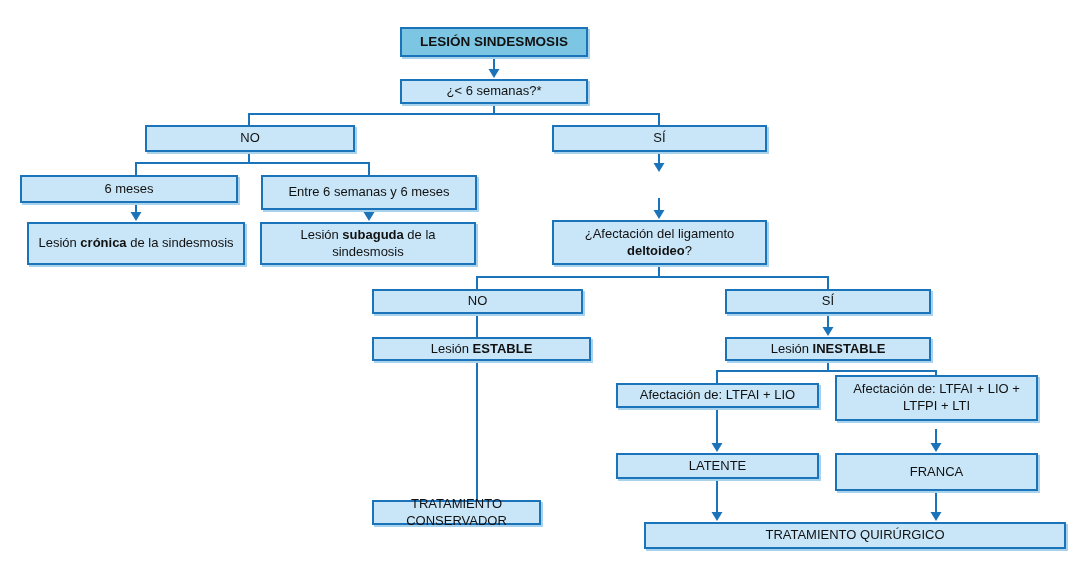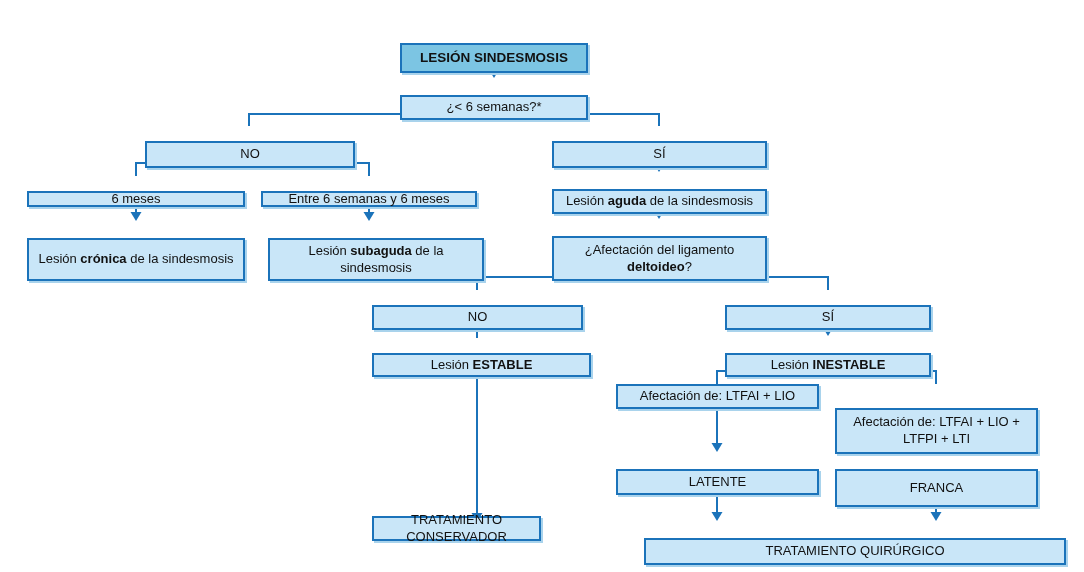--- a/index.html
+++ b/index.html
@@ -11,21 +11,21 @@
     font-family:"Liberation Sans", sans-serif; color:var(--text);
   }
   .connectors{position:absolute; left:0; top:0; width:1084px; height:572px;}
   .cline{fill:none; stroke:var(--line); stroke-width:2;}
   .ahead{fill:var(--line); stroke:none;}
   .node{
     position:absolute; box-sizing:border-box;
     border:2px solid var(--border); background:var(--fill);
     box-shadow:2px 2px 0 var(--shadow);
     display:flex; align-items:center; justify-content:center; text-align:center;
-    font-size:13px; line-height:1.28; padding:1px 6px;margin-top:16px;
+    font-size:13px; line-height:1.28; padding:1px 6px;
   }
   .node.b{font-weight:400;}
   .node.hd{background:var(--header); font-weight:700; font-size:13.5px;}
   .node .bold{font-weight:700;}
 </style>
 </head>
 <body>
 
 <div class="canvas">
 
@@ -64,55 +64,52 @@
     </svg>
 
   <div class="node hd" style="left:400px;top:27px;width:188px;height:30px">LESIÓN SINDESMOSIS</div>
 
   <div class="node b" style="left:400px;top:79px;width:188px;height:25px">¿&lt; 6 semanas?*</div>
 
   <div class="node b" style="left:145px;top:125px;width:210px;height:27px">NO</div>
 
   <div class="node b" style="left:552px;top:125px;width:215px;height:27px">SÍ</div>
 
-  <div class="node b" style="left:27px;top:175px;width:218px;height:16px">6 meses</div>
+  <div class="node b" style="left:20px;top:175px;width:218px;height:28px">6 meses</div>
 
-  <div class="node b" style="left:261px;top:175px;width:216px;height:16px">Entre 6 semanas y 6 meses</div>
+  <div class="node b" style="left:261px;top:175px;width:216px;height:35px">Entre 6 semanas y 6 meses</div>
 
-  <div class="node" style="left:552px;top:173px;width:215px;height:25px">
-      <span><span>Lesión </span><span class="bold">aguda</span><span> de la sindesmosis</span></span>
-    </div>
 
   <div class="node" style="left:27px;top:222px;width:218px;height:43px">
       <span><span>Lesión </span><span class="bold">crónica</span><span> de la sindesmosis</span></span>
     </div>
 
-  <div class="node" style="left:268px;top:222px;width:216px;height:43px">
+  <div class="node" style="left:260px;top:222px;width:216px;height:43px">
       <span><span>Lesión </span><span class="bold">subaguda</span><span> de la sindesmosis</span></span>
     </div>
 
   <div class="node" style="left:552px;top:220px;width:215px;height:45px">
       <span><span>¿Afectación del ligamento </span><span class="bold">deltoideo</span><span>?</span></span>
     </div>
 
   <div class="node b" style="left:372px;top:289px;width:211px;height:25px">NO</div>
 
   <div class="node b" style="left:725px;top:289px;width:206px;height:25px">SÍ</div>
 
   <div class="node" style="left:372px;top:337px;width:219px;height:24px">
       <span><span>Lesión </span><span class="bold">ESTABLE</span></span>
     </div>
 
   <div class="node" style="left:725px;top:337px;width:206px;height:24px">
       <span><span>Lesión </span><span class="bold">INESTABLE</span></span>
     </div>
 
-  <div class="node" style="left:616px;top:368px;width:203px;height:25px">Afectación de: LTFAI + LIO</div>
+  <div class="node" style="left:616px;top:383px;width:203px;height:25px">Afectación de: LTFAI + LIO</div>
 
-  <div class="node" style="left:835px;top:392px;width:203px;height:46px">Afectación de: LTFAI + LIO + LTFPI + LTI</div>
+  <div class="node" style="left:835px;top:375px;width:203px;height:46px">Afectación de: LTFAI + LIO + LTFPI + LTI</div>
 
   <div class="node b" style="left:616px;top:453px;width:203px;height:26px">LATENTE</div>
 
   <div class="node b" style="left:835px;top:453px;width:203px;height:38px">FRANCA</div>
 
   <div class="node b" style="left:372px;top:500px;width:169px;height:25px">TRATAMIENTO CONSERVADOR</div>
 
   <div class="node b" style="left:644px;top:522px;width:422px;height:27px">TRATAMIENTO QUIRÚRGICO</div>
 
 </div>

